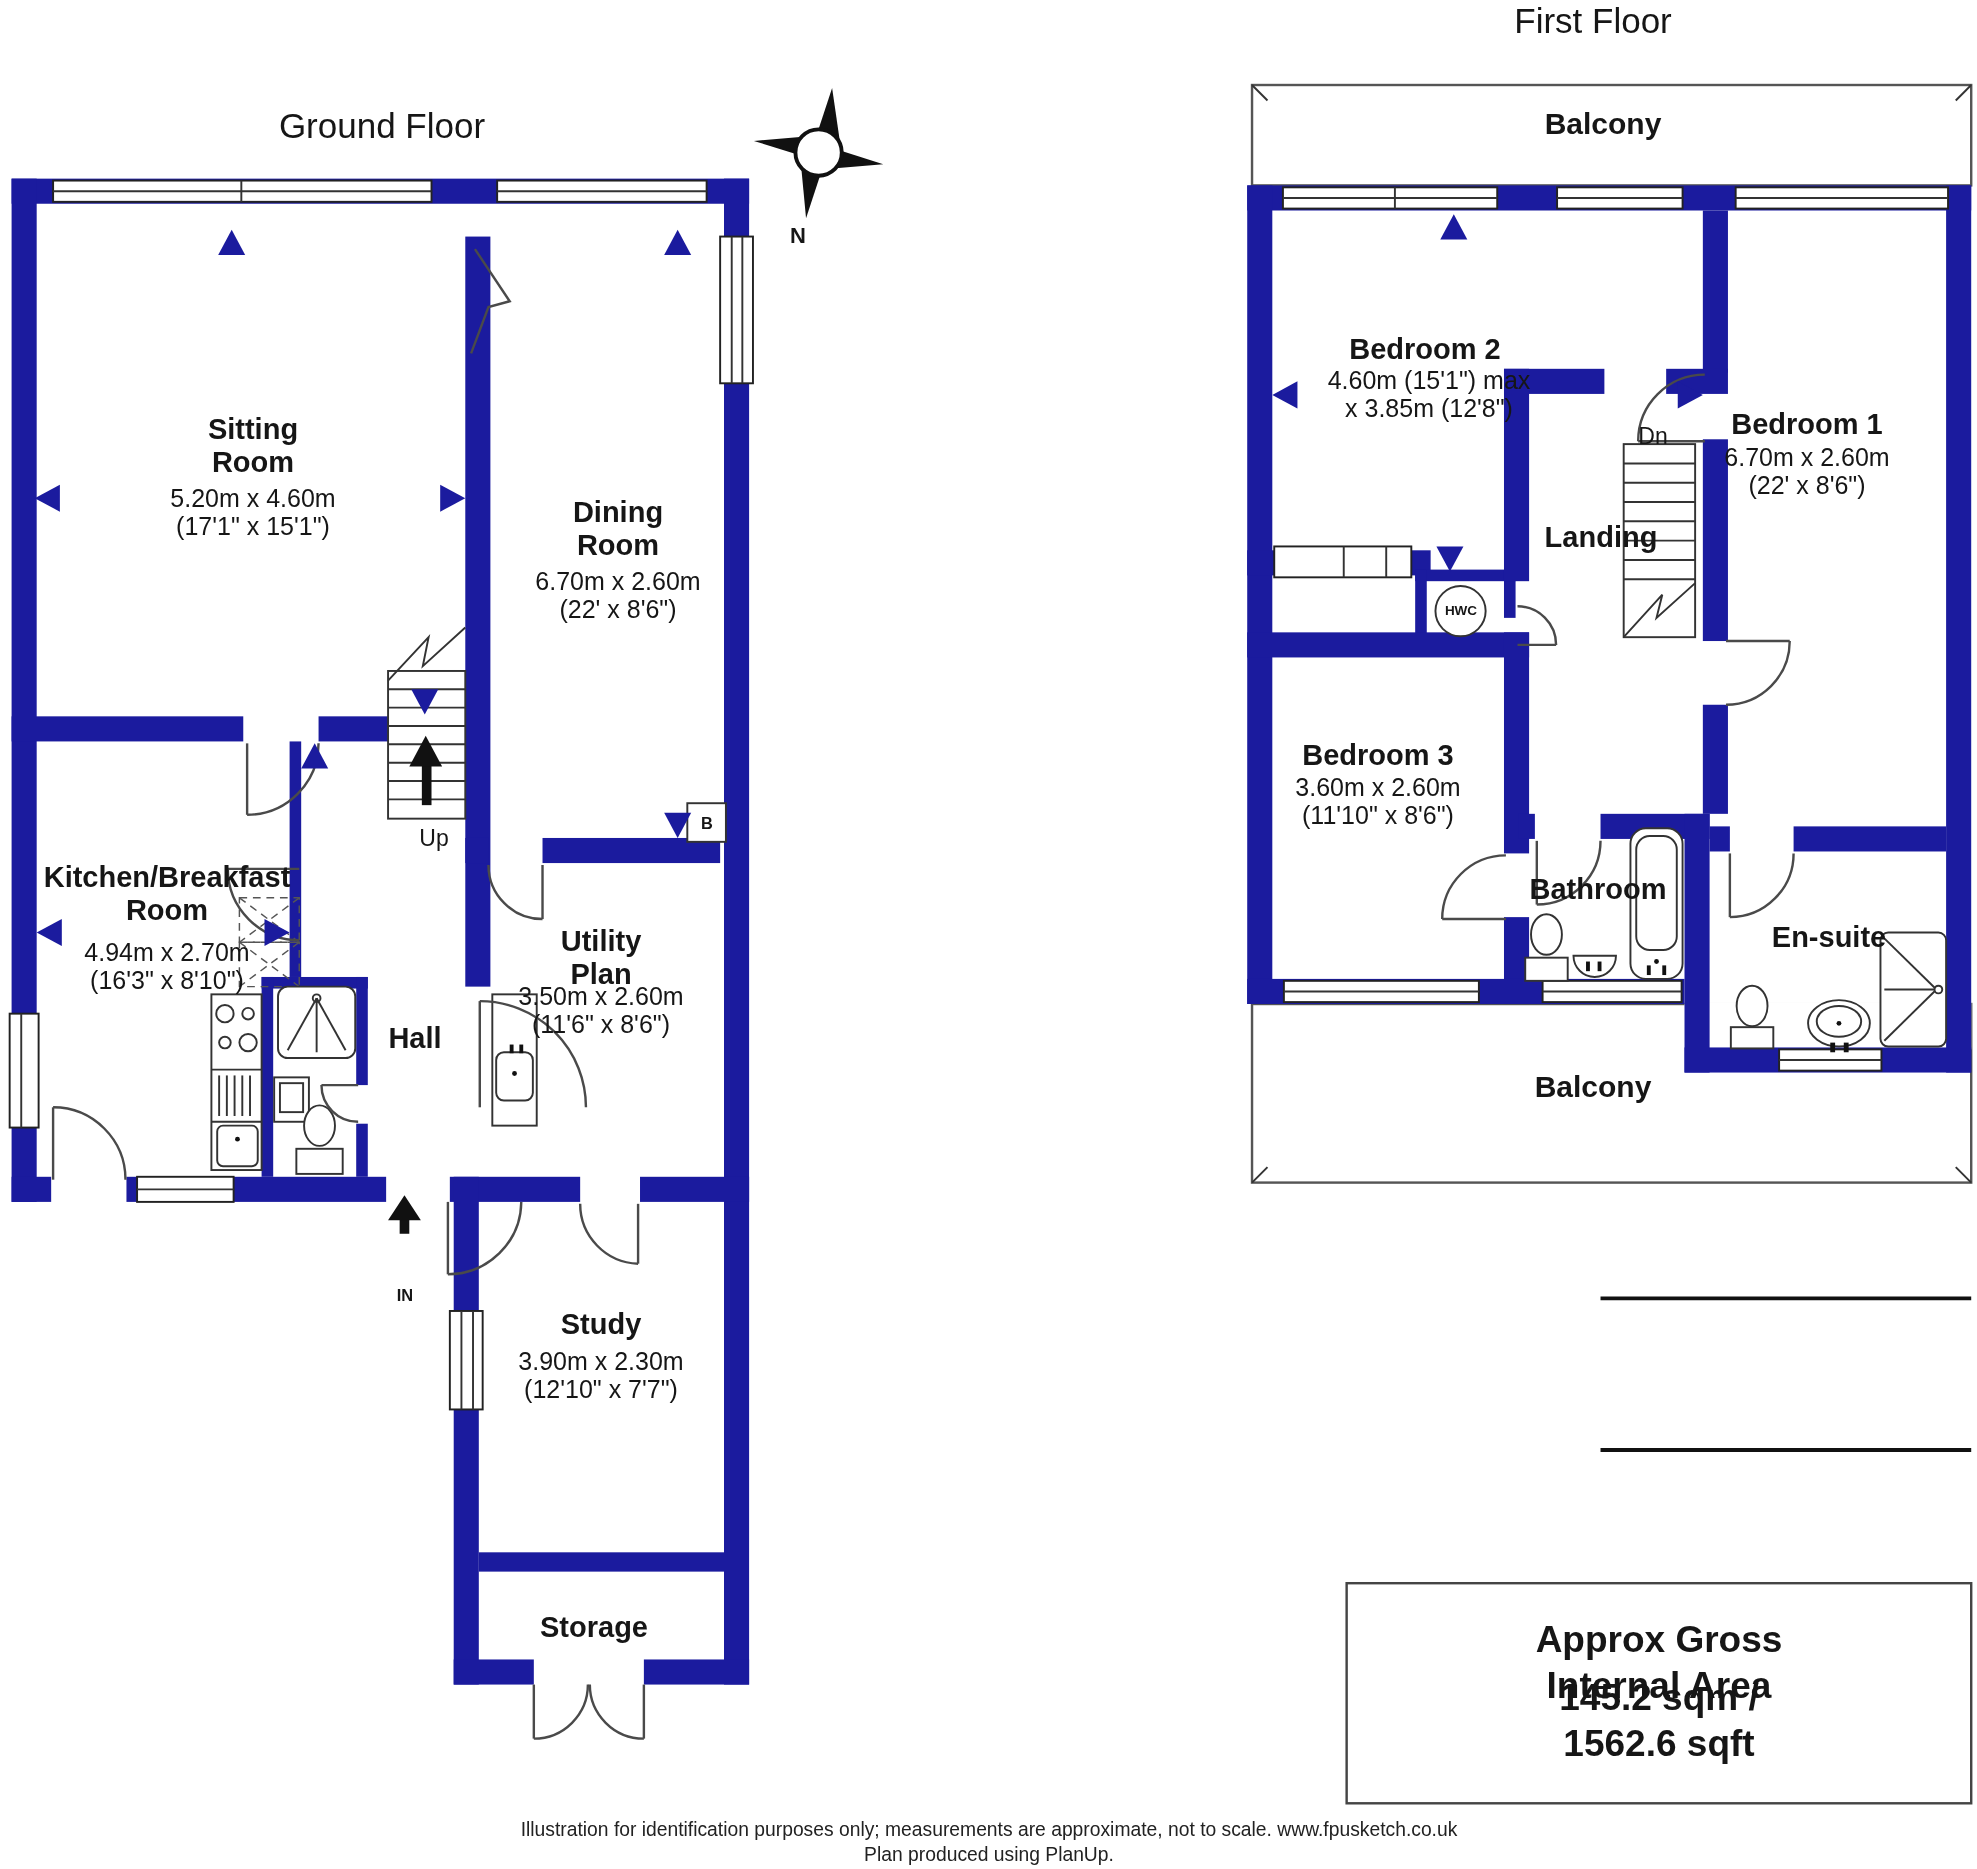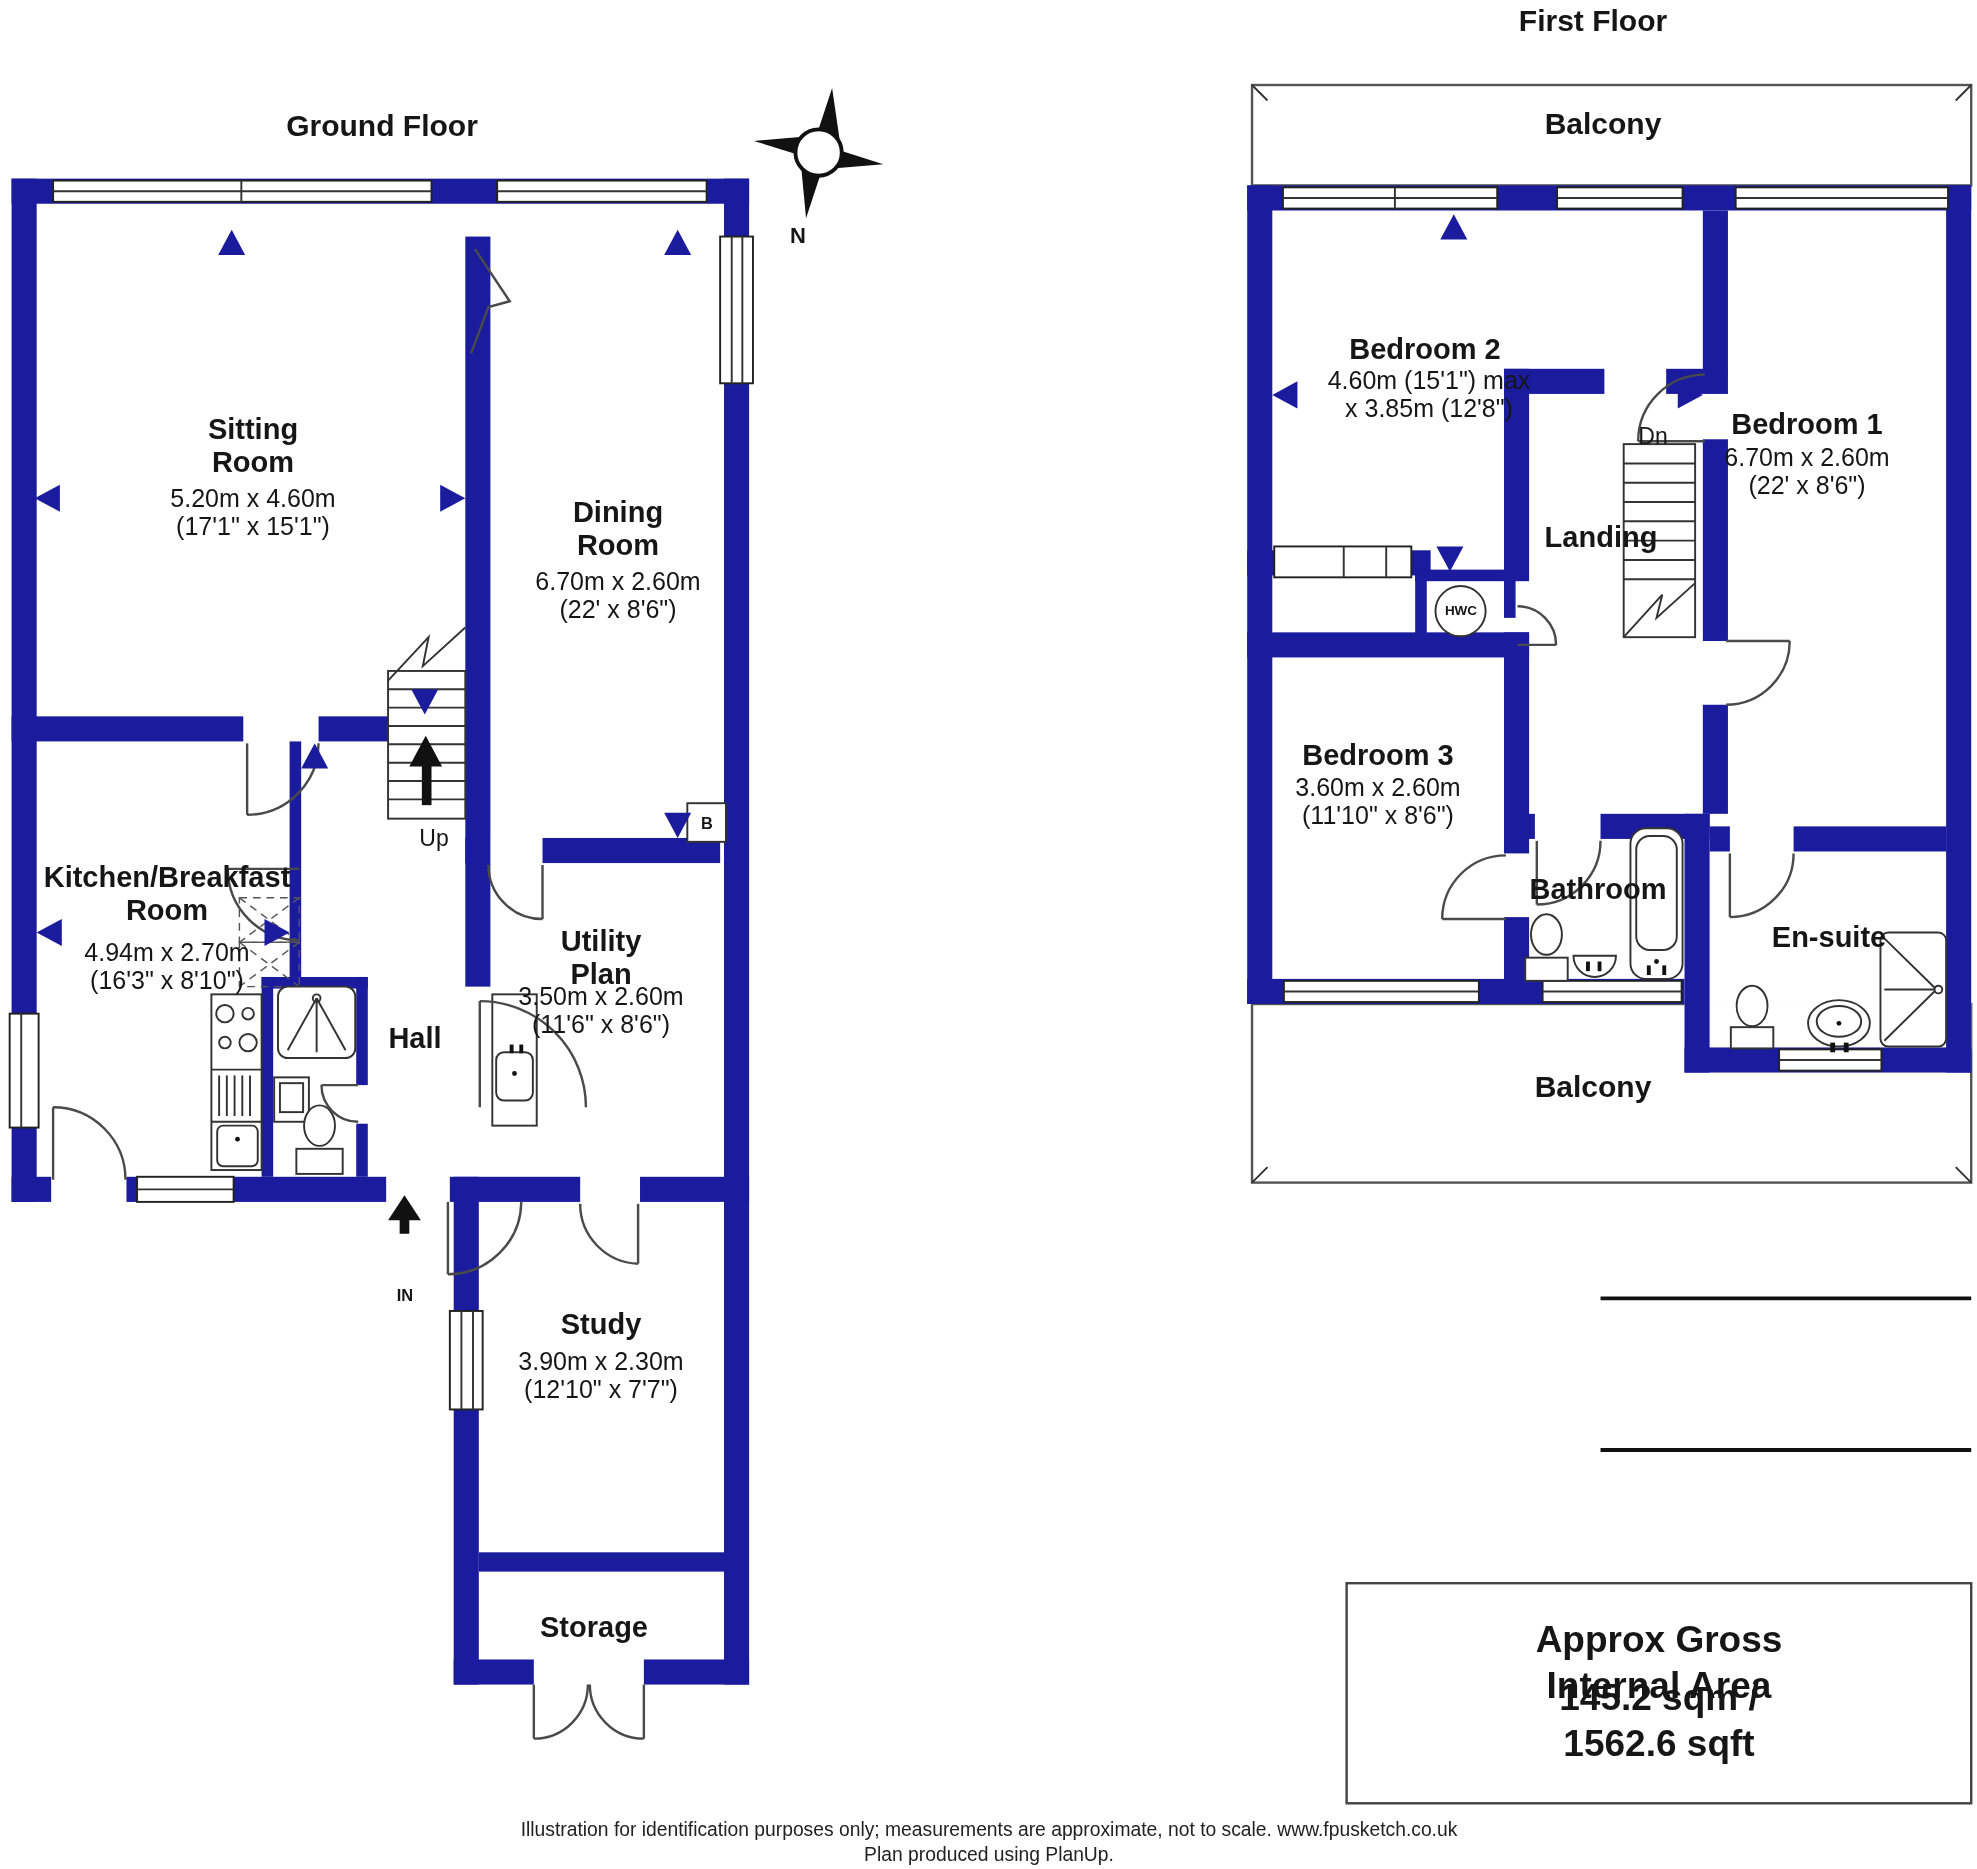--- a/index.html
+++ b/index.html
@@ -1,21 +1,21 @@
 <!DOCTYPE html>
 <html><head>
 <meta charset="utf-8">
 <style>
   html,body{margin:0;padding:0;background:#fff;}
   #page{position:relative;width:1977px;height:1869px;background:#fff;overflow:hidden;
         font-family:"Liberation Sans",sans-serif;color:#111;}
   #plan-svg{position:absolute;left:0;top:0;width:1977px;height:1869px;}
   .lbl{position:absolute;transform:translate(-50%,-50%);text-align:center;
        white-space:pre-line;line-height:1.13;color:#161616;}
-  .floor-title{font-size:30px;font-weight:bold;}
+  .floor-title{font-size:35px;font-weight:normal;}
   .rn{font-size:29px;font-weight:bold;}
   .rd{font-size:25px;}
   .balcony{font-size:30px;font-weight:bold;}
   .small-lbl{font-size:23px;}
   .tiny-bold{font-size:16.4px;font-weight:bold;}
   .hwc-lbl{font-size:13.5px;font-weight:bold;}
   .fp-title{font-size:52px;font-weight:bold;}
   .area-lbl{font-size:37px;font-weight:bold;line-height:1.25;}
   .footer{font-size:19.3px;color:#222;}
   .north{font-size:22px;font-weight:bold;}

